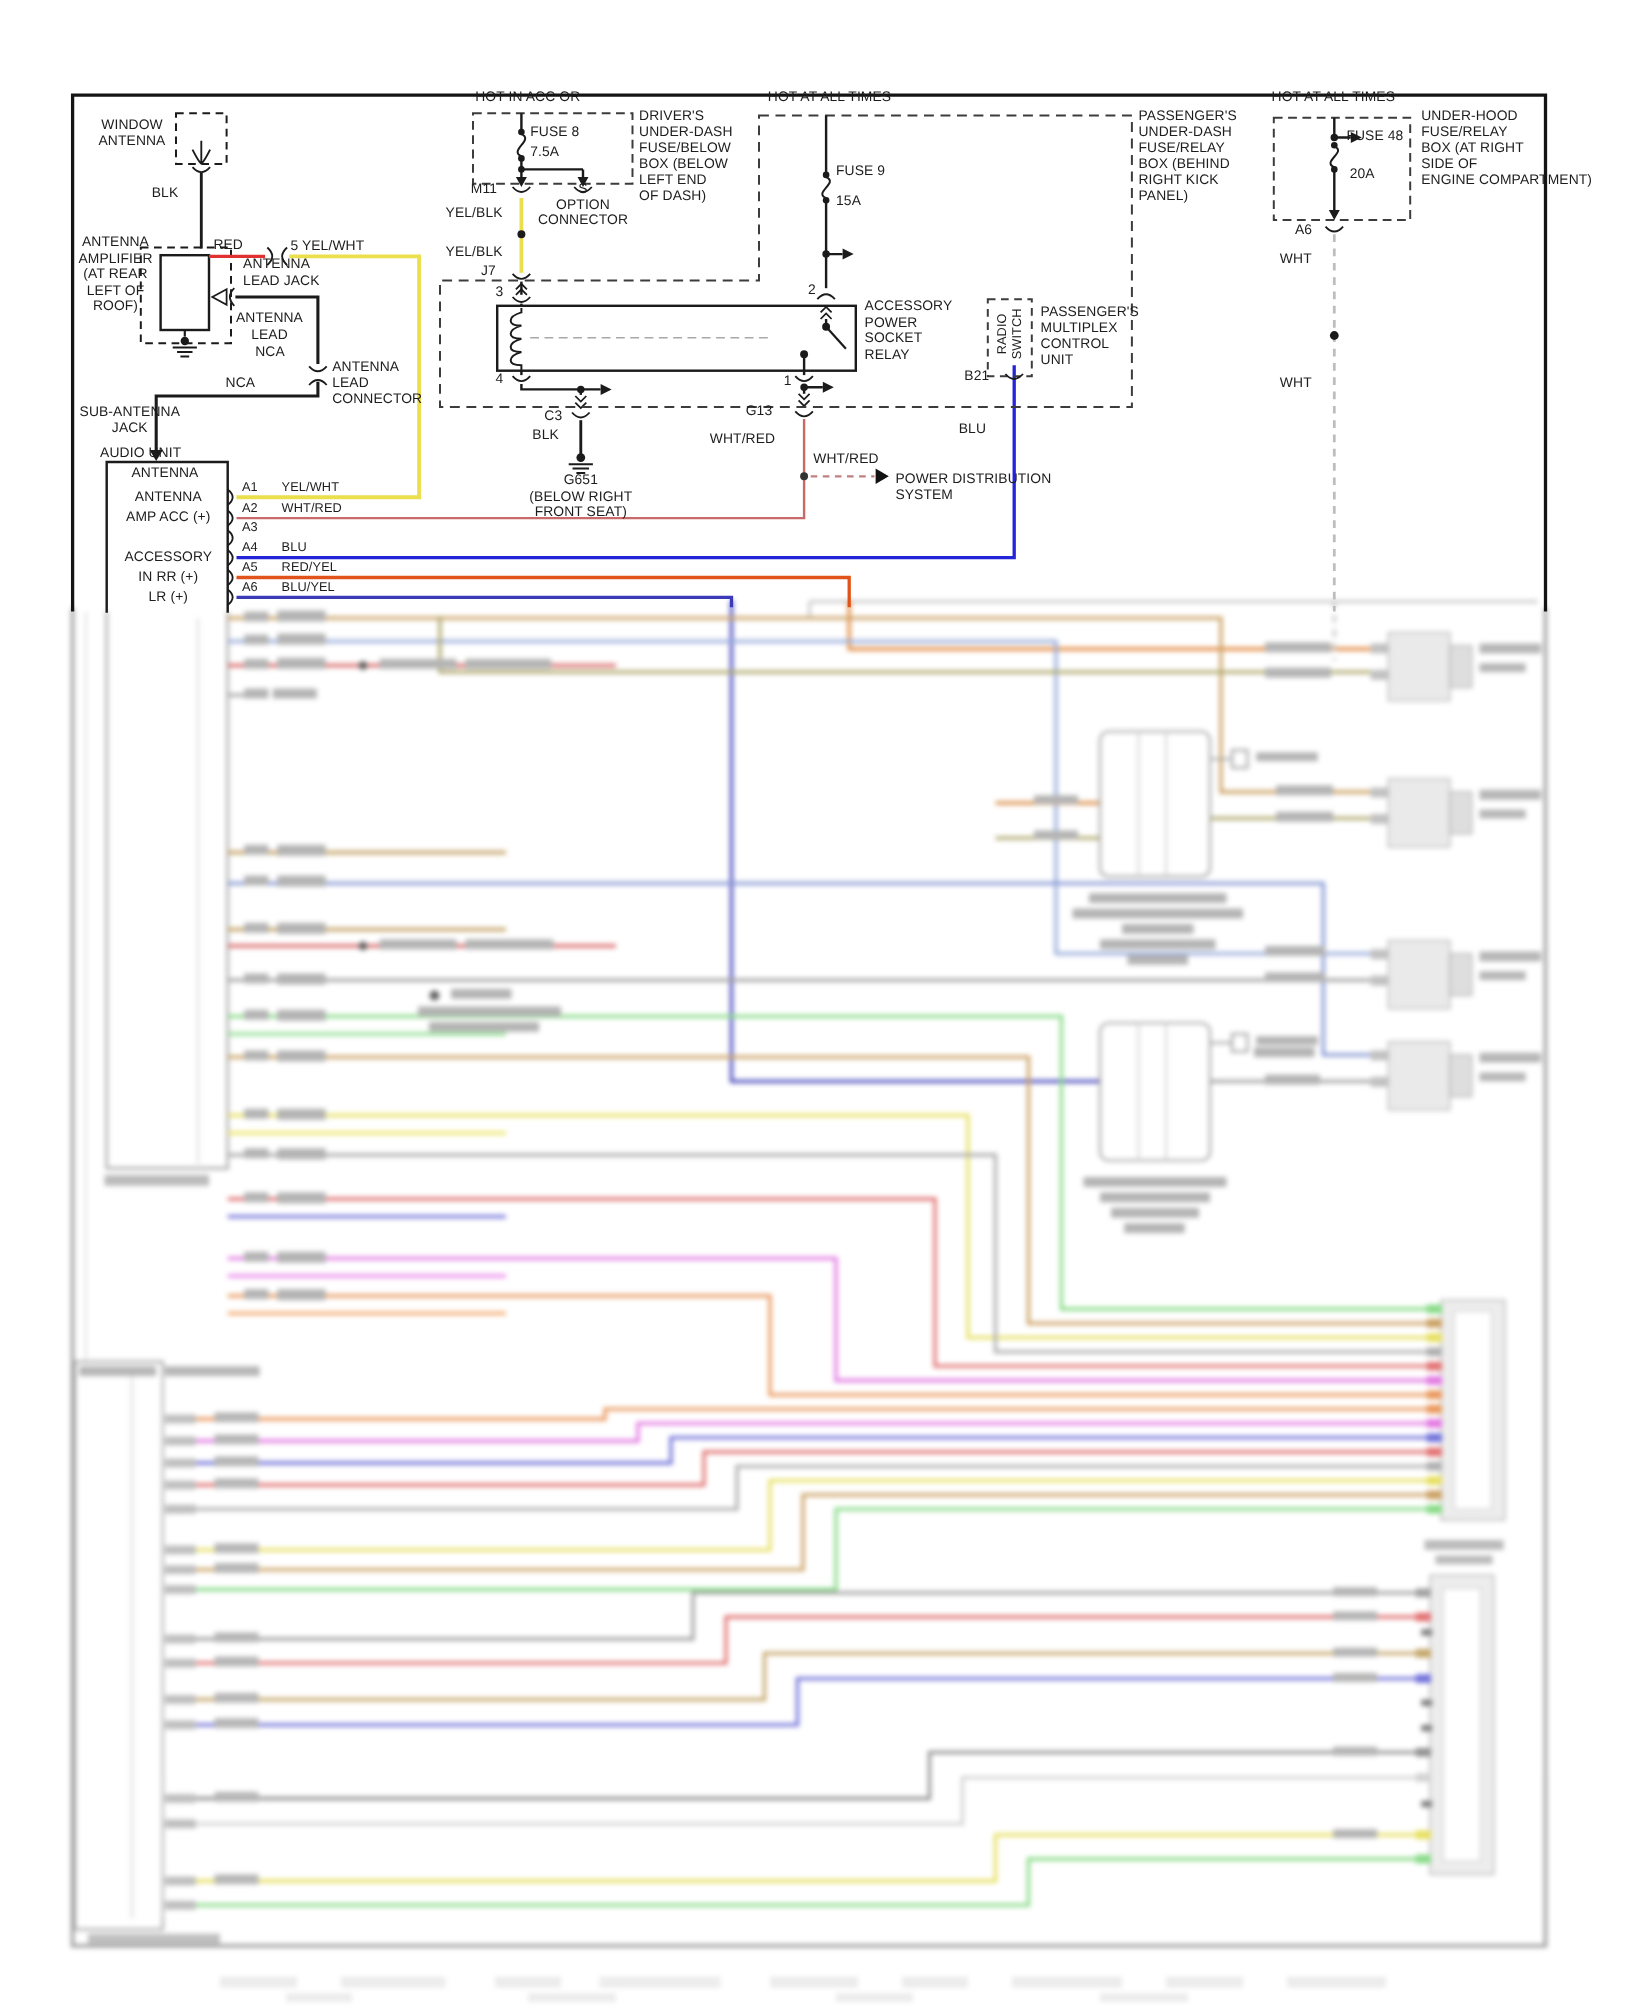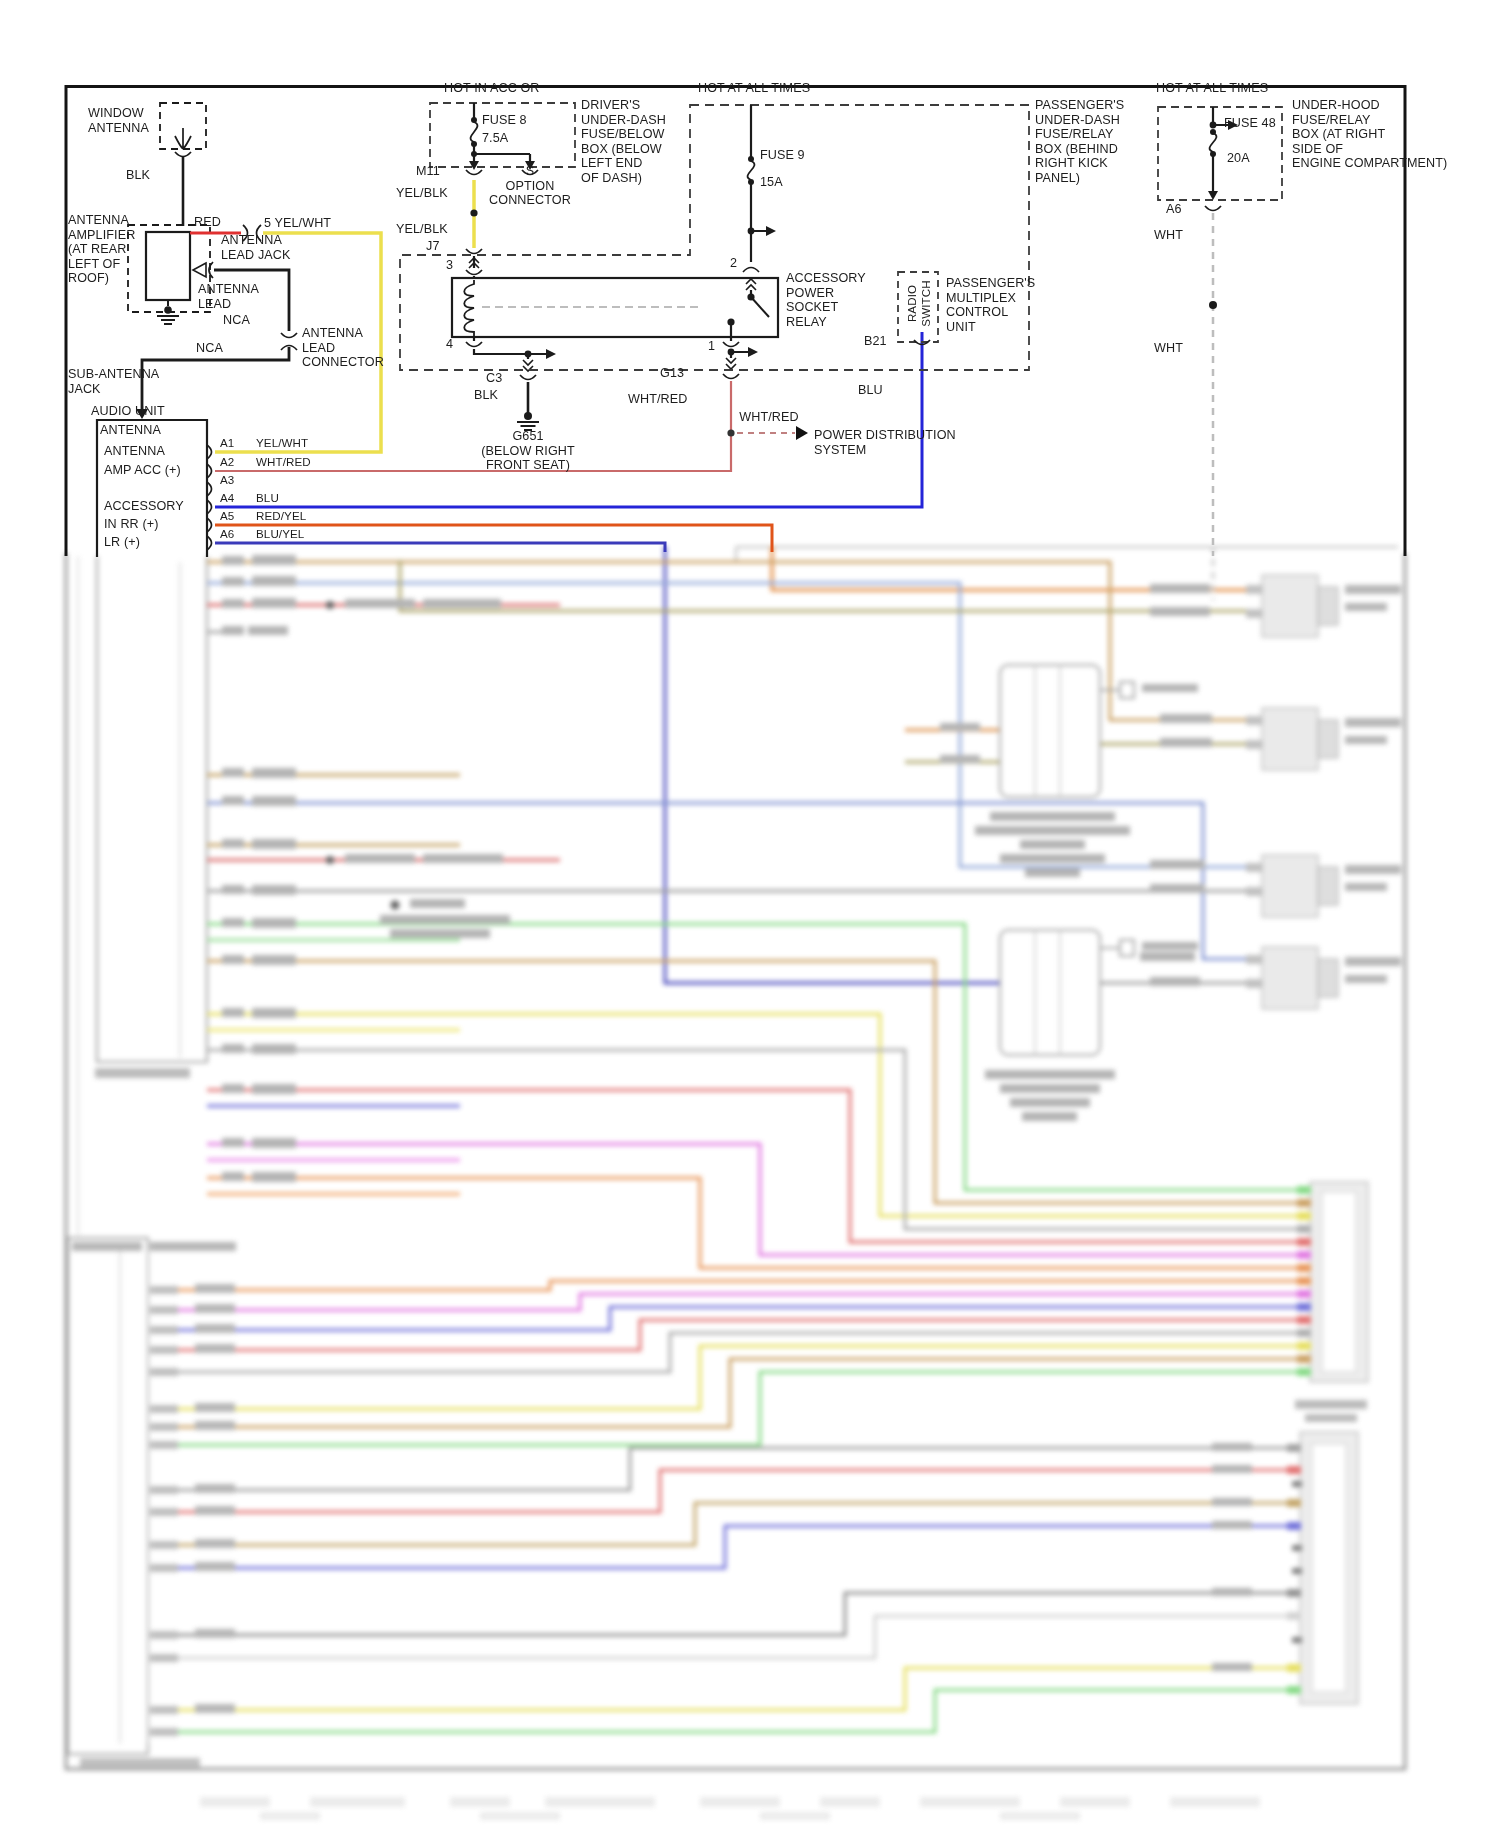--- a/index.html
+++ b/index.html
@@ -2,21 +2,21 @@
 <html><head>
 <meta charset="utf-8">
 <style>
   html,body{margin:0;padding:0;background:#fff;}
   .stage{position:relative;width:1500px;height:1828px;background:#ffffff;overflow:hidden;
          font-family:"Liberation Sans",sans-serif;}
   svg{position:absolute;left:0;top:0;}
   .blur{filter:blur(2.4px);opacity:.92;}
   .lbl{position:absolute;font:12.6px/14.6px "Liberation Sans",sans-serif;color:#1d1d1d;
        white-space:pre-line;letter-spacing:.1px;}
-  .r{text-align:left;}
+  .r{text-align:center;}
   .c{text-align:center;}
   .sm{font-size:11.6px;line-height:13.5px;}
   .rot{transform:rotate(-90deg);transform-origin:center center;}
 </style>
 </head>
 <body>
 
 <div class="stage">
 
   <svg class="blur" width="1500" height="1828">
@@ -467,21 +467,21 @@
     <div class="lbl sm" style="left:220px;top:455px">A2</div>
     <div class="lbl sm" style="left:256px;top:455px">WHT/RED</div>
     <div class="lbl sm" style="left:220px;top:473px">A3</div>
     <div class="lbl sm" style="left:220px;top:491px">A4</div>
     <div class="lbl sm" style="left:256px;top:491px">BLU</div>
     <div class="lbl sm" style="left:220px;top:509px">A5</div>
     <div class="lbl sm" style="left:256px;top:509px">RED/YEL</div>
     <div class="lbl sm" style="left:220px;top:527px">A6</div>
     <div class="lbl sm" style="left:256px;top:527px">BLU/YEL</div>
 
-    <div class="lbl" style="left:444px;top:81px">HOT IN ACC OR</div>
+    <div class="lbl" style="left:432px;top:81px">HOT IN ACC OR</div>
     <div class="lbl" style="left:482px;top:113px">FUSE 8</div>
     <div class="lbl" style="left:482px;top:131px">7.5A</div>
     <div class="lbl r" style="left:416px;top:164px;width:48px">M11</div>
     <div class="lbl c" style="left:468px;top:164px;width:124px">S
 OPTION
 CONNECTOR</div>
     <div class="lbl r" style="left:396px;top:186px;width:70px">YEL/BLK</div>
     <div class="lbl r" style="left:396px;top:222px;width:70px">YEL/BLK</div>
     <div class="lbl r" style="left:426px;top:239px;width:36px">J7</div>
     <div class="lbl" style="left:581px;top:98px">DRIVER'S

